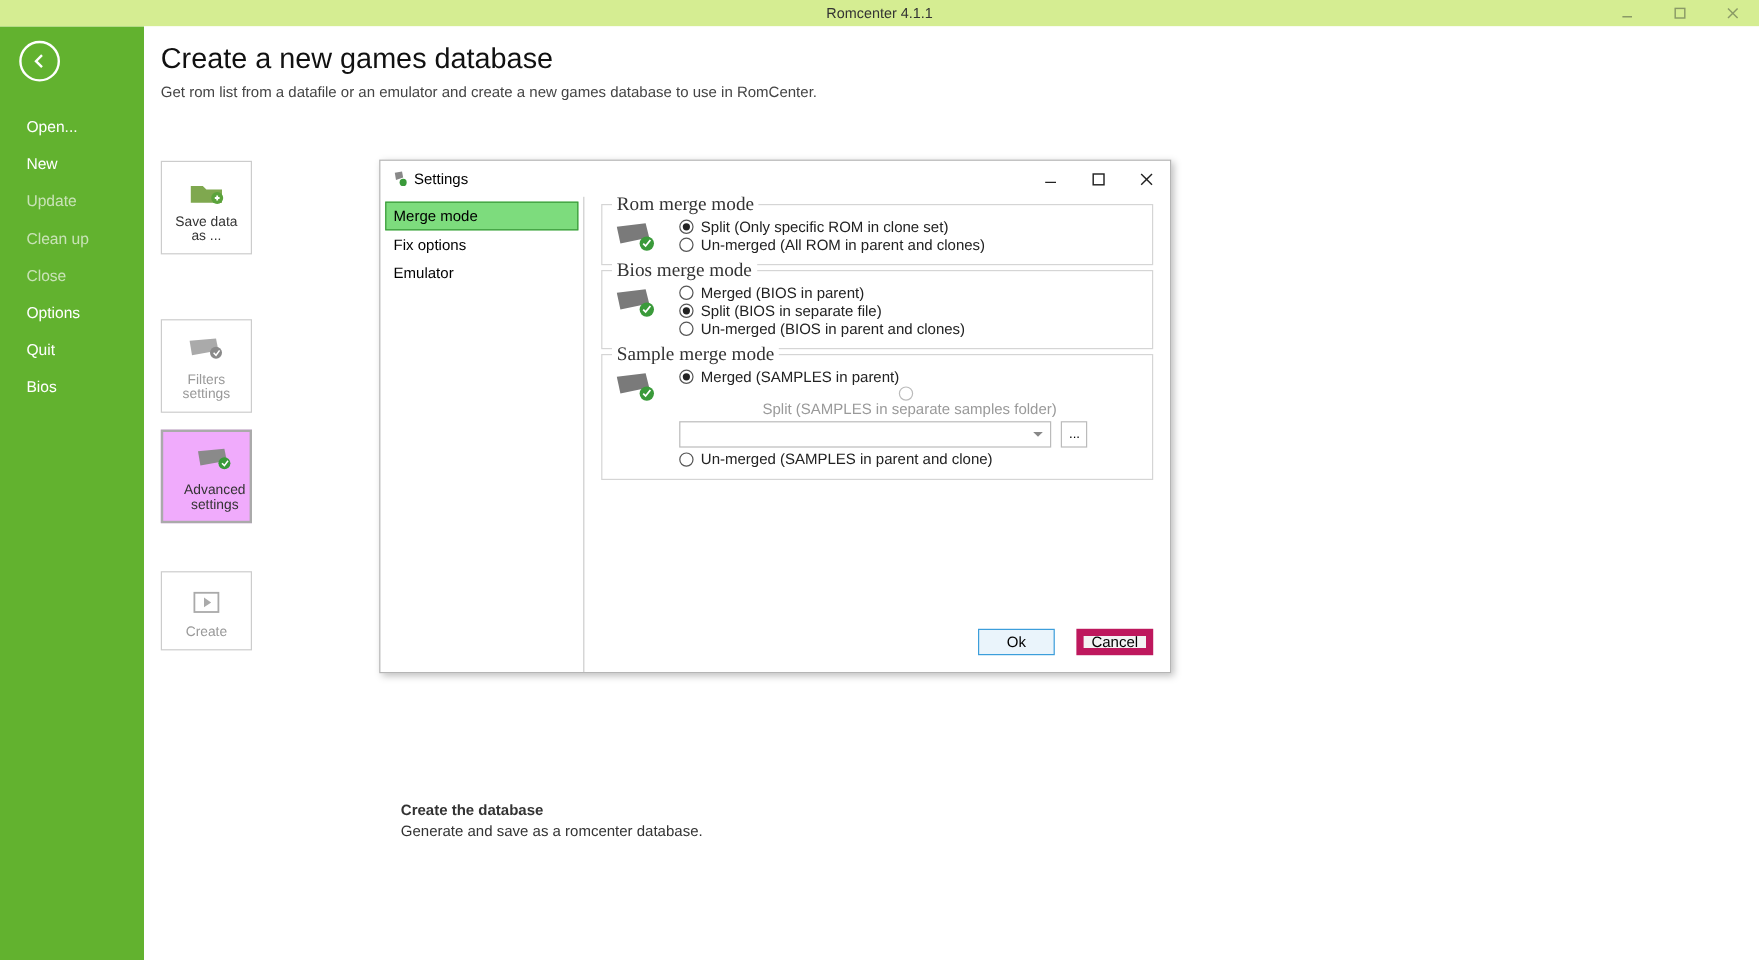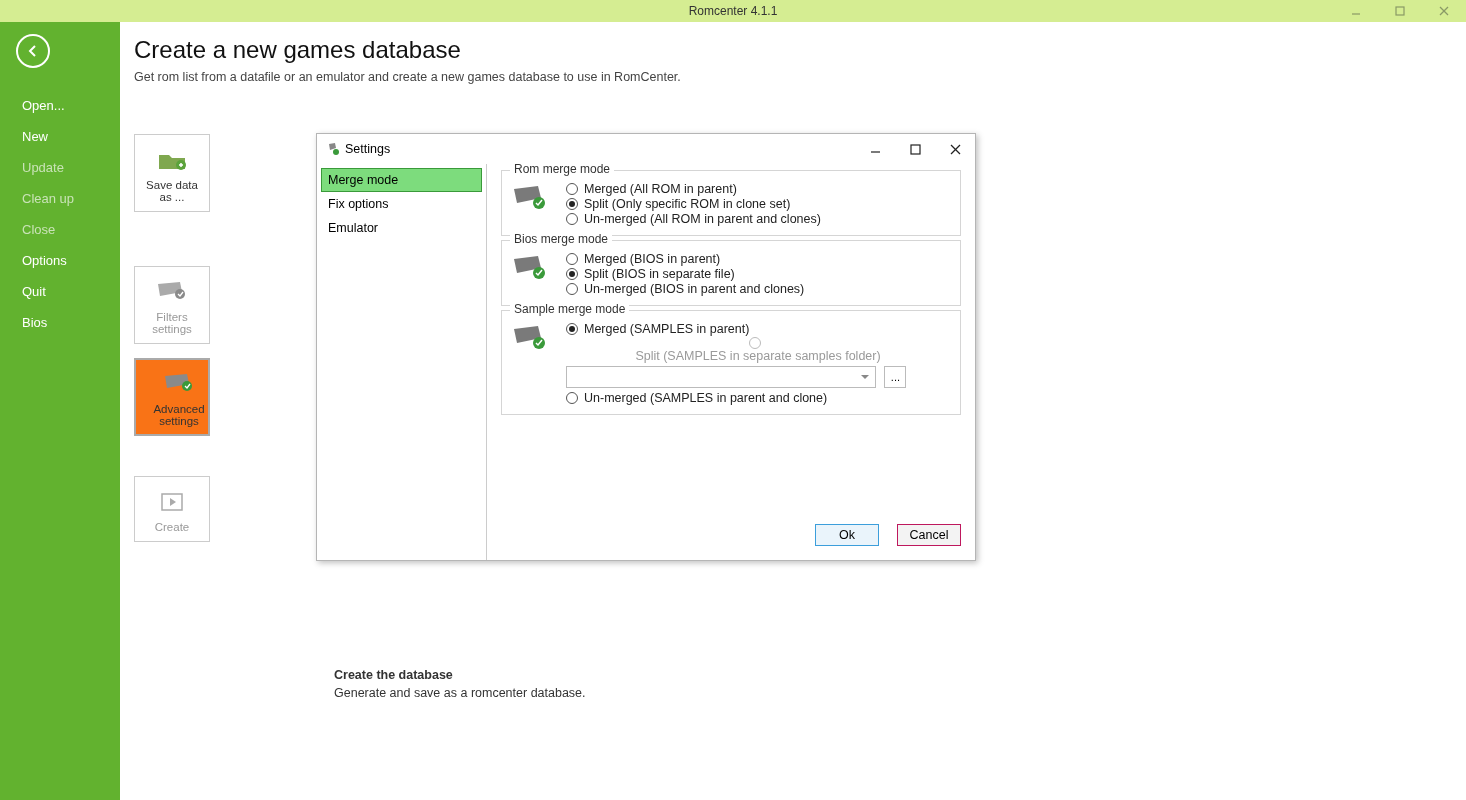--- a/index.html
+++ b/index.html
@@ -25,54 +25,54 @@
 .page-title { font-size: 24px; font-weight: 400; color: #111; margin-bottom: 6px; }
 .page-sub { font-size: 12.5px; color: #444; }
 
 
 .tiles-col { position: absolute; left: 14px; top: 112px; width: 76px; }
 .tile { width: 76px; border: 1px solid #ccc; background: #fff; padding: 10px 4px 8px 4px; text-align: center; font-size: 11.5px; color: #333; margin-bottom: 54px; }
 .tile.disabled { color: #999; }
 .tile-icon { height: 30px; display:flex; align-items:center; justify-content:center; margin-bottom:4px; }
 .tile-icon svg { fill:#7fa84f; }
 .tile.disabled .tile-icon svg { fill:#aaa; }
-.tile.selected { background:#f97316; border: 2px solid #aaa; padding: 9px 3px 7px 17px; }
+.tile.selected { background:#f0abfc; border: 2px solid #aaa; padding: 9px 3px 7px 17px; }
 
 .create-desc { position:absolute; left: 214px; top: 646px; font-size:12.5px; color:#333; }
 .create-desc .t { font-weight: 600; margin-bottom: 4px; }
 
 
 .dialog-shadow { position:absolute; left:196px; top:111px; width:660px; height:428px; border:1px solid #b5b5b5; background:#fff; box-shadow: 2px 2px 6px rgba(0,0,0,0.25); }
 .dialog-titlebar { height:30px; display:flex; align-items:center; padding-left:8px; font-size:12.5px; }
 .dialog-titlebar .ticon { width:14px; height:14px; margin-right:6px; display:flex; }
 .dialog-win-btns { margin-left:auto; display:flex; }
 .dwbtn { width:40px; height:30px; display:flex; align-items:center; justify-content:center; }
 .dwbtn svg { stroke:#222; stroke-width:1.2; }
 
 .dialog-body { display:flex; height: calc(100% - 30px); }
 .dialog-nav { width:170px; border-right:1px solid #ccc; padding:4px; }
 .dnav-item { padding:4px 6px; font-size:12.5px; border:1px solid transparent; margin-bottom:0px; }
 .dnav-item.sel { background:#7ddc7d; border:1px solid #3a9a3a; }
 
 .dialog-main { flex:1; padding: 6px 14px 0 14px; position:relative; }
 .group { border:1px solid #d5d5d5; border-radius:0; margin-bottom:4px; position:relative; padding: 10px 10px 8px 64px; }
-.group-title { position:absolute; left:8px; top:-9px; background:#fff; font-size:12px; padding:0 4px; color:#333; }
+.group-title { position:absolute; left:8px; top:-9px; background:#fff; font-size:16px; padding:0 4px; color:#333;font-family:Liberation Serif, serif; }
 .group-icon { position:absolute; left:8px; top:14px; width:36px; height:26px; }
 .radio-row { display:flex; align-items:center; font-size:12.5px; color:#222; margin:1px 0; }
 .radio-row.disabled { color:#9a9a9a;flex-direction:column; }
 .radio { width:12px; height:12px; border:1px solid #555; border-radius:50%; margin-right:6px; position:relative; background:#fff; }
 .radio.checked::after { content:""; position:absolute; left:2px; top:2px; width:6px; height:6px; background:#222; border-radius:50%; }
 .radio.disabled { border-color:#bbb; }
 
 .combo { display:inline-block; width:310px; height:22px; border:1px solid #bbb; background:#fff; position:relative; vertical-align:middle; }
 .combo::after { content:""; position:absolute; right:6px; top:8px; border:4px solid transparent; border-top-color:#888; }
 .browse-btn { display:inline-flex; width:22px; height:22px; border:1px solid #bbb; align-items:center; justify-content:center; font-size:11px; margin-left:4px; vertical-align:middle; }
 
 .dialog-buttons { position:absolute; right:14px; bottom:14px; display:flex; gap:18px; }
-.btn { width:64px; height:22px; border:1px solid #be185d; background:#f3f3f3; font-size:12.5px; display:flex; align-items:center; justify-content:center; }
+.btn { width:64px; height:22px; border:6px solid #be185d; background:#f3f3f3; font-size:12.5px; display:flex; align-items:center; justify-content:center; }
 .btn.ok { border:1px solid #3c9edb; background:#eaf4fb;text-align:center; }
 
 
 .drive-ico { width:36px; height:24px; }
 </style>
 </head>
 <body>
 
 <div class="titlebar">
   <span class="titlebar-title">Romcenter 4.1.1</span>
@@ -209,24 +209,20 @@
           <div class="group">
             <span class="group-title">Rom merge mode</span>
             <div class="group-icon">
               <svg width="36" height="26">
                   <path d="M4 4l24-3 3 12-24 5z" fill="#7a7a7a"></path>
                   <circle cx="29" cy="18" r="6" fill="#3a9a3a"></circle>
                   <path d="M26 18l2 2 4-5" stroke="#fff" fill="none" stroke-width="1.5"></path>
                 </svg>
             </div>
             <label class="radio-row">
-                <span class="radio"></span>
-                <span>Merged (All ROM in parent)</span>
-              </label>
-            <label class="radio-row">
                 <span class="radio checked"></span>
                 <span>Split (Only specific ROM in clone set)</span>
               </label>
             <label class="radio-row">
                 <span class="radio"></span>
                 <span>Un-merged (All ROM in parent and clones)</span>
               </label>
           </div>
 
           <div class="group">

